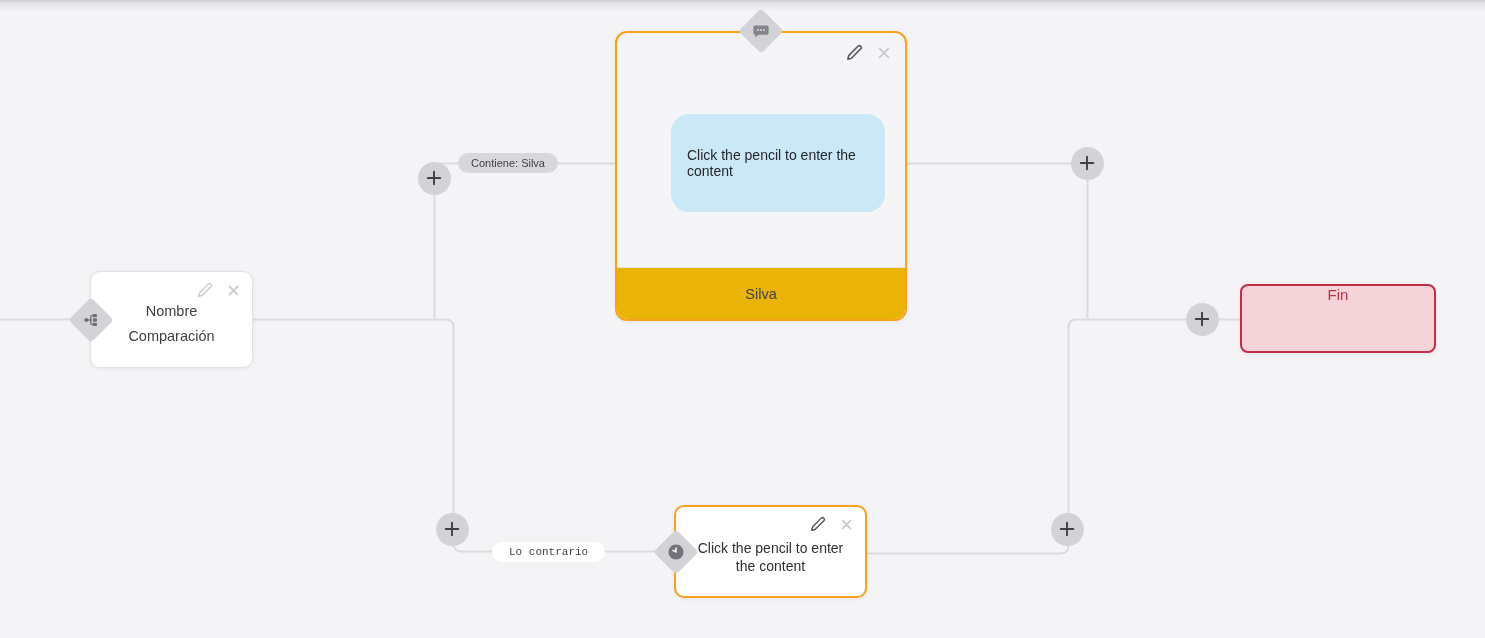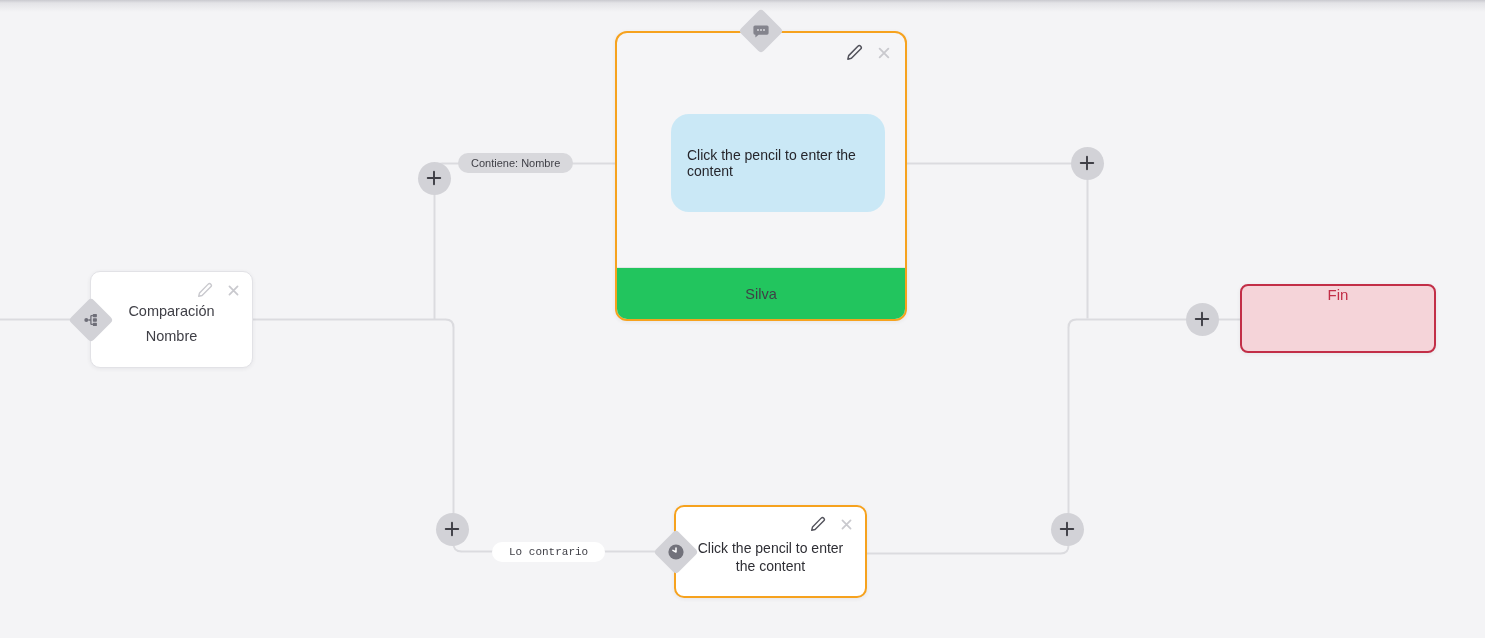--- a/index.html
+++ b/index.html
@@ -52,21 +52,21 @@
     margin-top:27px;text-align:center;color:#3f3f46;font-size:14.5px;line-height:25px;
   }
   .msg-bubble{
     position:absolute;left:54px;top:81px;width:214px;height:98px;
     background:#cae8f6;border-radius:18px;
     display:flex;align-items:center;box-sizing:border-box;padding:0 16px;
     color:#26262c;font-size:14px;line-height:16px;
   }
   .msg-footer{
     position:absolute;left:0;right:0;bottom:0;height:51px;
-    background:#22c55e;border-top:1px solid #e4e4e7;border-radius:0 0 10px 10px;
+    background:#eab308;border-top:1px solid #e4e4e7;border-radius:0 0 10px 10px;
     display:flex;align-items:center;justify-content:center;
     color:#3f3f46;font-size:14.5px;
   }
   .delay-text{
     margin-top:32px;padding:0 13px;text-align:center;
     color:#2e2e34;font-size:14px;line-height:18px;
   }
 
   
   .diamond{position:absolute;width:48px;height:48px;display:flex;align-items:center;justify-content:center;z-index:4;}
@@ -101,21 +101,21 @@
 
   <svg class="wires" width="1485" height="638">
     <path d="M0 319.5 H80"></path>
     <path d="M253 319.5 H445.5 Q453.5 319.5 453.5 327.5 V543.5 Q453.5 551.5 461.5 551.5 H665"></path>
     <path d="M434.5 319.5 V171.5 Q434.5 163.5 442.5 163.5 H620"></path>
     <path d="M905 163.5 H1087"></path>
     <path d="M1087.5 163.5 V318.5"></path>
     <path d="M1267 319.5 H1076.5 Q1068.5 319.5 1068.5 327.5 V545.5 Q1068.5 553.5 1060.5 553.5 H864"></path>
   </svg>
 
-  <div class="pill pill-contains">Contiene: Nombre</div>
+  <div class="pill pill-contains">Contiene: Silva</div>
   <div class="pill pill-otherwise">Lo contrario</div>
 
   <div class="node node-comparison">
     <div class="diamond diamond-left">
       <span class="shape"></span>
       <svg width="16" height="16" viewBox="0 0 16 16">
         <g fill="#6e6e78">
           <circle cx="3.3" cy="8" r="2"></circle>
           <rect x="9.9" y="1.9" width="4" height="3.4" rx="0.7"></rect>
           <rect x="9.9" y="6.3" width="4" height="3.4" rx="0.7"></rect>
@@ -130,22 +130,22 @@
           <path d="M16.8 3.2a2.6 2.6 0 0 1 3.9 3.9L7.6 20.2 2.6 21.4 3.8 16.4 16.8 3.2z" fill="none" stroke="#c9c9ce" stroke-width="2.1" stroke-linejoin="round"></path>
         </svg>
       </button>
       <button class="icon-btn">
         <svg width="15" height="15" viewBox="0 0 24 24">
           <path d="M5.5 5.5l13 13M18.5 5.5l-13 13" stroke="#c9c9ce" stroke-width="2.8" stroke-linecap="round"></path>
         </svg>
       </button>
     </div>
     <div class="comparison-title">
+      <div>Nombre</div>
       <div>Comparación</div>
-      <div>Nombre</div>
     </div>
   </div>
 
   <div class="node node-message">
     <div class="diamond diamond-top">
       <span class="shape"></span>
       <svg width="18" height="18" viewBox="0 0 18 18">
         <path d="M3 3.5h12a1.6 1.6 0 0 1 1.6 1.6v6a1.6 1.6 0 0 1-1.6 1.6H6.6L3.4 15.4v-2.7H3a1.6 1.6 0 0 1-1.6-1.6v-6A1.6 1.6 0 0 1 3 3.5z" fill="#84848d"></path>
         <g fill="#d6d6db">
           <circle cx="6" cy="8.1" r="1"></circle>

